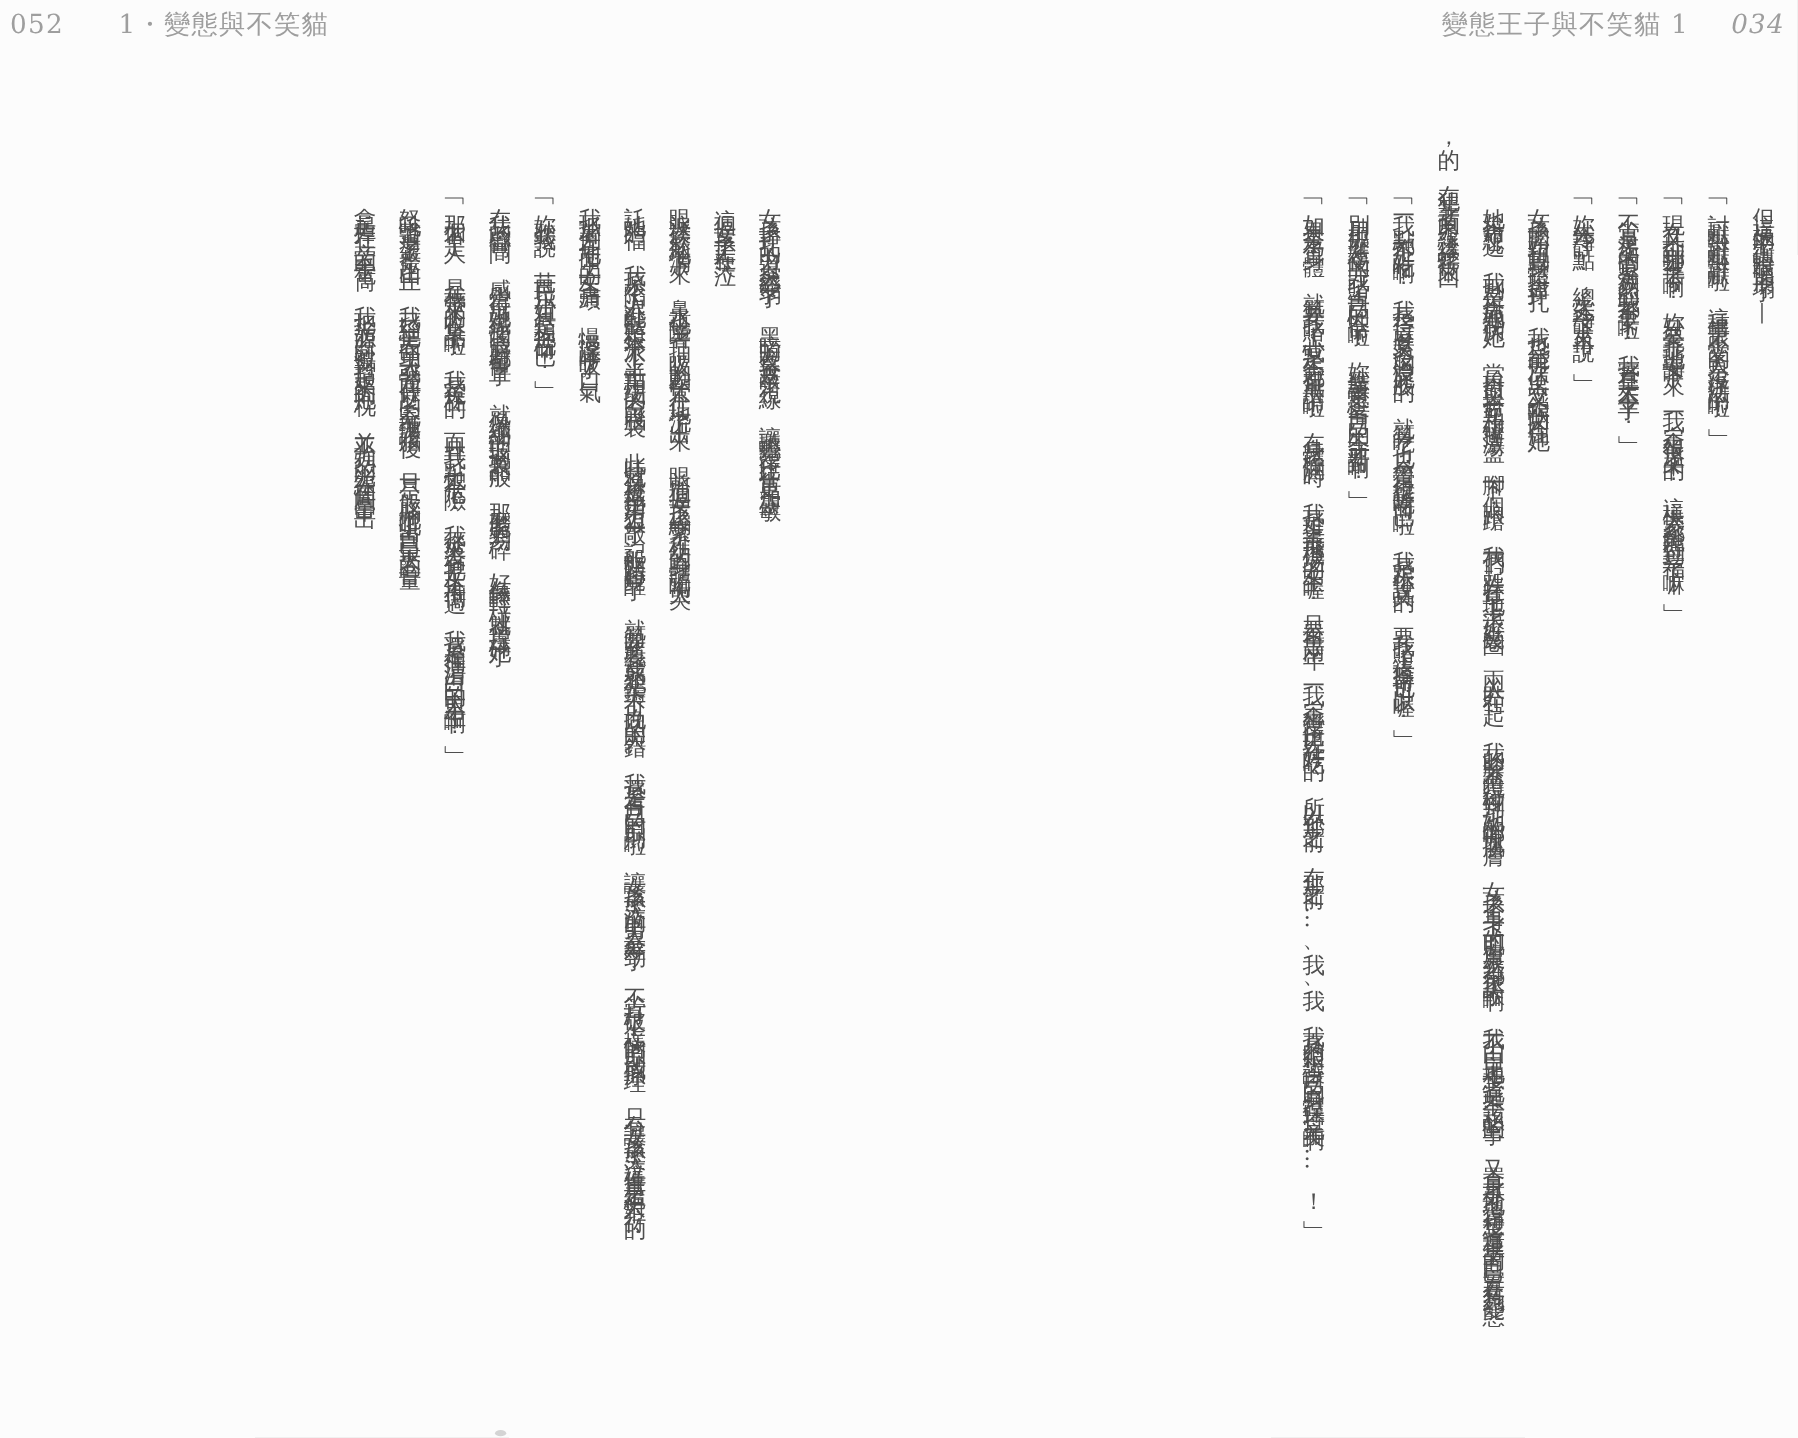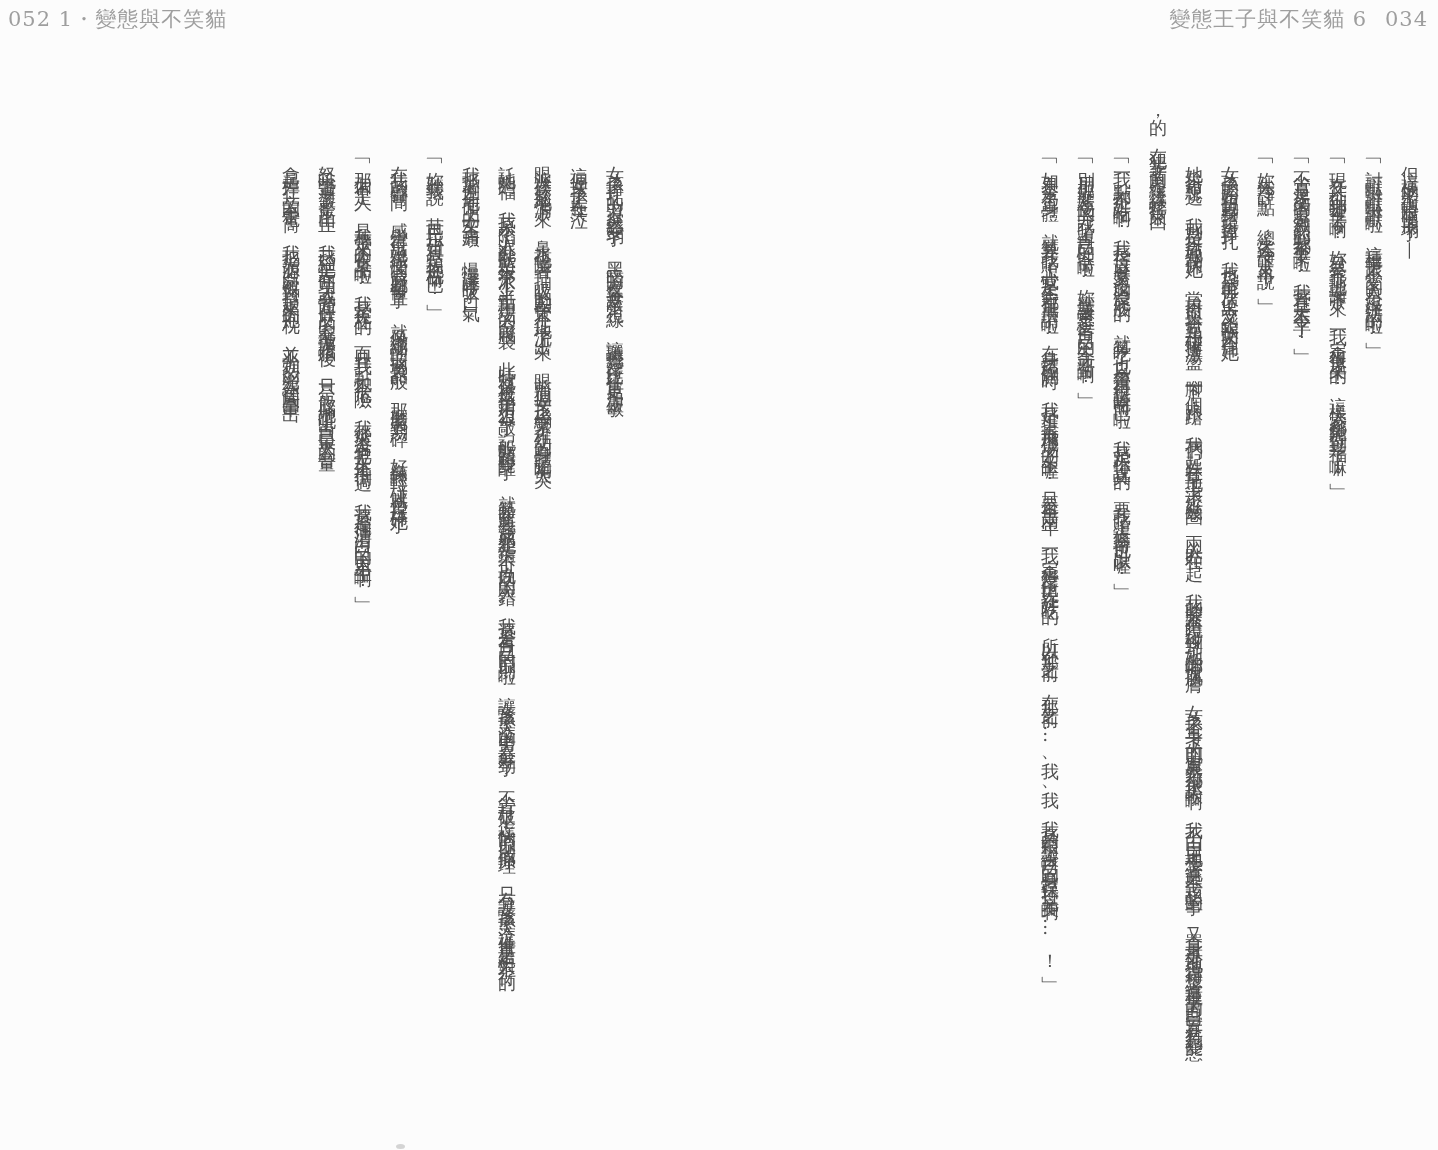--- a/index.html
+++ b/index.html
@@ -20,22 +20,22 @@
     position: absolute;
     top: 6px;
     font-size: 21px;
     line-height: 26px;
     color: #9e9e9e;
     letter-spacing: 1px;
     white-space: nowrap;
   }
   .head-left  { left: 8px; }
   .head-right { right: 10px; }
-  .head-left .chapter-title { }
-  .head-right .folio        { margin-left: 10px; }
+  .head-left .chapter-title { margin-left: 36px; }
+  .head-right .folio        { margin-left: 26px; font-style: italic; }
 
   
   .text-block {
     position: absolute;
     top: 105px;
     height: 940px;
     width: 612px;
     writing-mode: vertical-rl;
     text-orientation: mixed;
     line-break: strict;
@@ -68,21 +68,21 @@
 <body>
 
 <div class="spread">
 
   <div class="running-head head-left">
     <span class="folio">052</span>
     <span class="chapter-title">1・變態與不笑貓</span>
   </div>
 
   <div class="running-head head-right">
-    <span class="book-title">變態王子與不笑貓 6</span>
+    <span class="book-title">變態王子與不笑貓 1</span>
     <span class="folio">034</span>
   </div>
 
   <div class="text-block block-right">
       <p>但這樣的平衡轉眼便崩塌了——</p>
       <p>「討厭啦討厭啦討厭啦，這種事跟不愛的人是沒辦法的啦！」</p>
       <p>「現在又扯到哪裡去了啊？妳只要乖乖地安靜下來，我一定會很溫柔的！這樣大家都能得到幸福了嘛！」</p>
       <p>「不管是溫柔的還是激烈的我都不要啦！我實在是太不幸了！」</p>
       <p>「妳先冷靜一點！總之先冷靜下來再說！」</p>
       <p>女孩子開始扭動身體拚命掙扎，我也只能再次使出交叉鎖喉功困住她。</p>

